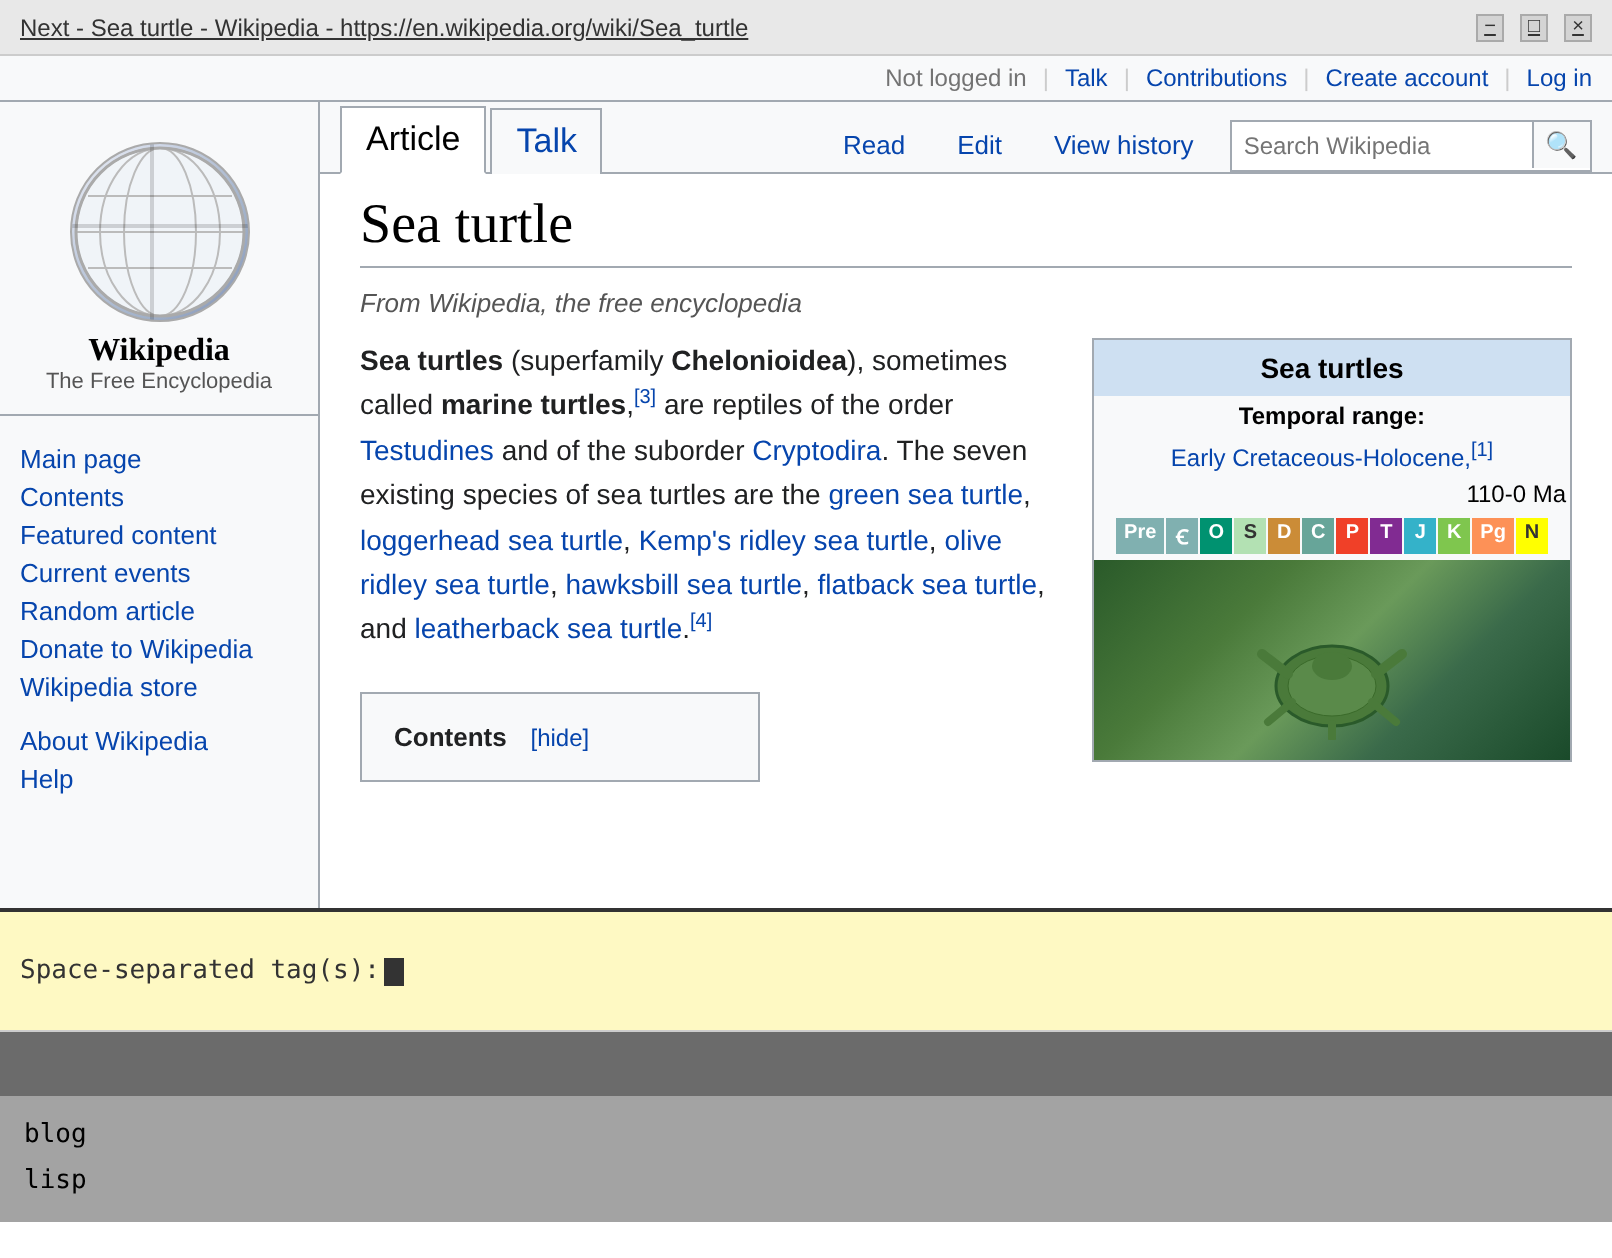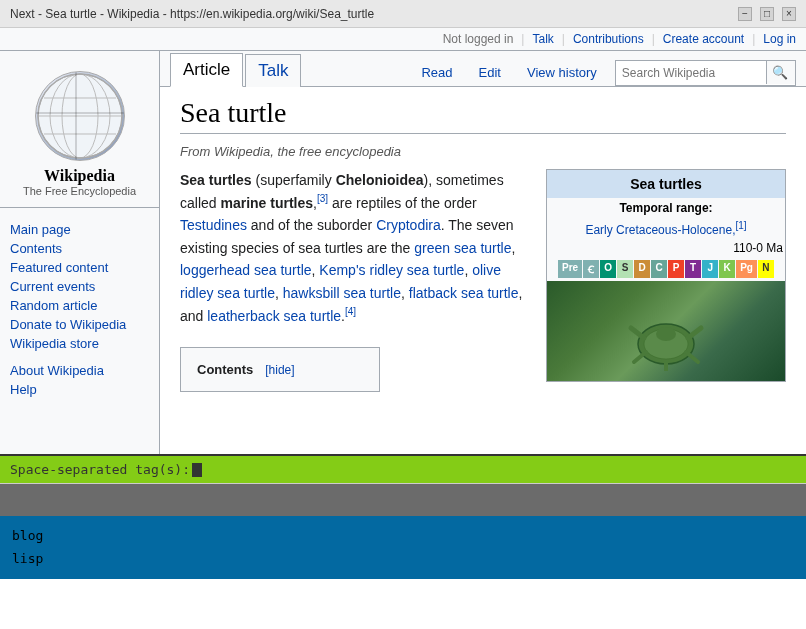--- a/index.html
+++ b/index.html
@@ -9,20 +9,21 @@
     .titlebar {
       background: #e8e8e8;
       border-bottom: 1px solid #ccc;
       height: 28px;
       display: flex;
       align-items: center;
       justify-content: space-between;
       padding: 0 10px;
       font-size: 12px;
       color: #333;
+      text-decoration: underline;
     }
     .titlebar-controls { display: flex; gap: 8px; }
     .titlebar-btn { width: 14px; height: 14px; border: 1px solid #aaa; background: #d4d4d4; display: flex; align-items: center; justify-content: center; font-size: 10px; cursor: pointer; }
 
     
     .top-nav {
       background: #f8f9fa;
       border-bottom: 1px solid #a2a9b1;
       padding: 4px 10px;
       display: flex;
@@ -231,22 +232,22 @@
     .contents-title { font-weight: bold; font-size: 13px; }
     .contents-hide { font-size: 12px; color: #0645ad; cursor: pointer; margin-left: 8px; }
 
     
     .bottom-panel {
       height: 175px;
       background: #fff;
       border-top: 2px solid #333;
     }
     .tag-input-row {
-      background: #84cc16;
-      padding: 6px 10px;
+      background: #fef9c3;
+      padding: 22px 10px;
       border-bottom: 1px solid #ccc;
       font-family: monospace;
       font-size: 13px;
       display: flex;
       align-items: flex-end;
     }
     .tag-input-label {
       color: #333;
       font-family: monospace;
     }
@@ -256,21 +257,21 @@
       height: 14px;
       background: #333;
       vertical-align: middle;
       margin-left: 2px;
     }
     .tag-list-area {
       background: #6b6b6b;
       height: 32px;
     }
     .tag-items {
-      background: #0369a1;
+      background: #a3a3a3;
       padding: 8px 12px;
       font-family: monospace;
       font-size: 13px;
       line-height: 1.8;
     }
 
     .full-wrapper {
       width: 806px;
       height: 629px;
       overflow: hidden;

